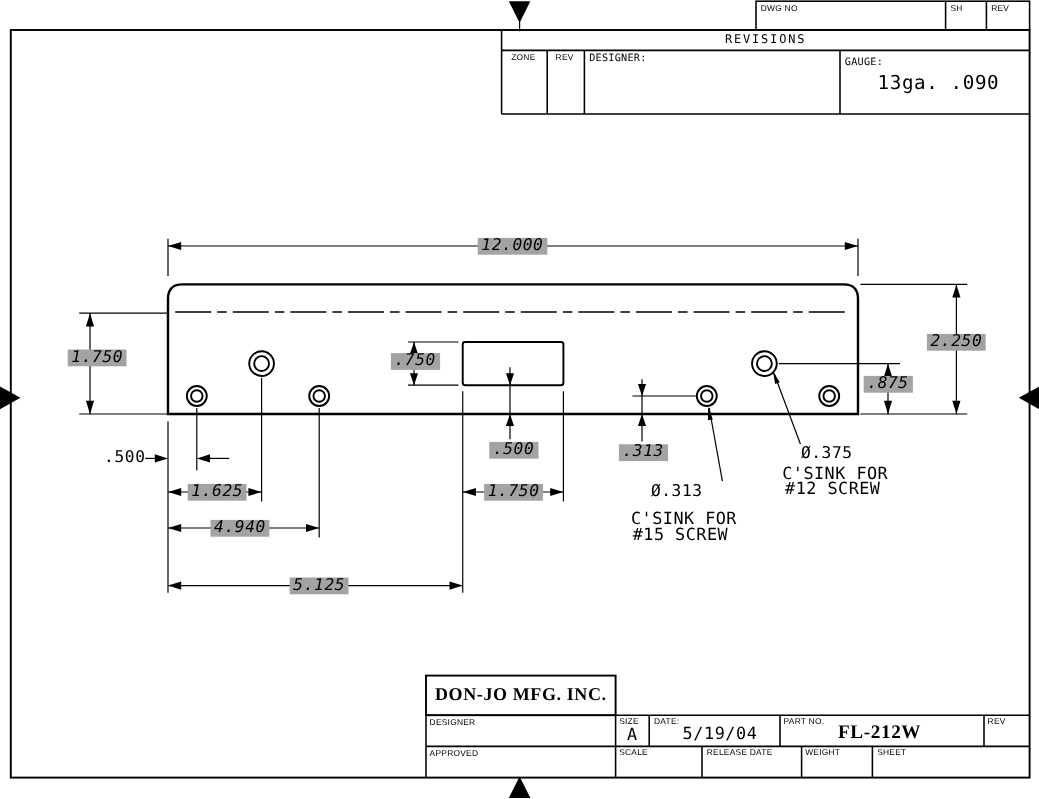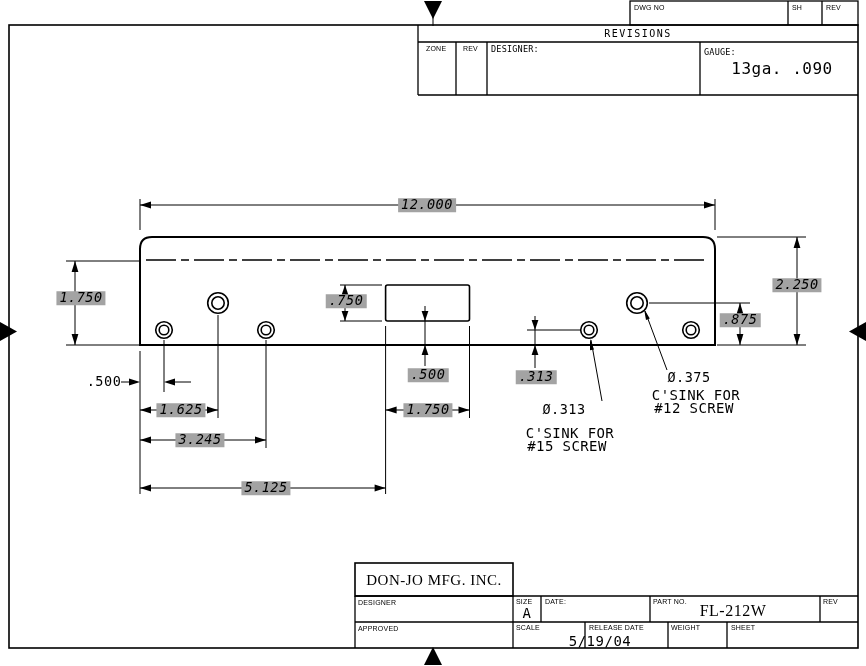--- a/index.html
+++ b/index.html
@@ -16,21 +16,21 @@
   .w16 { stroke-width:1.6; }
   .w2  { stroke-width:2; }
 
   .t { position:absolute; transform:translate(-50%,-50%); white-space:nowrap; line-height:1; z-index:2; }
   .dim { font-size:13.5px; letter-spacing:.5px; }
   .note { font-size:14px; letter-spacing:.4px; }
   .bg { background:#a3a3a3; padding:0 3px;font-style:italic; }
   .lbl { position:absolute; white-space:nowrap; line-height:1; z-index:2;
          font-family:"Liberation Sans", sans-serif; font-size:7px; letter-spacing:.2px; }
   .lbl-md { font-size:8.5px; font-family:"DejaVu Sans Mono", monospace; }
-  .serif { font-family:"Liberation Serif", serif; }
+  .serif { font-family:"Liberation Serif", serif;font-weight:bold; }
   .rev-title { font-size:10px; letter-spacing:1.5px; }
   .big { font-size:19px; letter-spacing:1px; }
   .med { font-size:16px; letter-spacing:.5px; }
   .val { font-size:14px; letter-spacing:.5px; }
   .company { font-size:15px; letter-spacing:.5px; }
   .partno { font-size:16px; letter-spacing:.5px; }
 </style>
 </head>
 <body>
 
@@ -222,38 +222,38 @@
 
 <span class="t dim bg" style="left:427px; top:205px;">12.000</span>
 <span class="t dim bg" style="left:81px; top:298px;">1.750</span>
 <span class="t dim bg" style="left:797px; top:285px;">2.250</span>
 <span class="t dim bg" style="left:740px; top:320px;">.875</span>
 <span class="t dim bg" style="left:346px; top:301px;">.750</span>
 <span class="t dim bg" style="left:428px; top:375px;">.500</span>
 <span class="t dim bg" style="left:536px; top:377px;text-align:right;">.313</span>
 <span class="t dim" style="left:104px; top:382px;">.500</span>
 <span class="t dim bg" style="left:181px; top:410px;text-align:right;">1.625</span>
-<span class="t dim bg" style="left:200px; top:440px;">3.245</span>
+<span class="t dim bg" style="left:200px; top:440px;">4.940</span>
 <span class="t dim bg" style="left:266px; top:488px;">5.125</span>
 <span class="t dim bg" style="left:428px; top:410px;">1.750</span>
 
 <span class="t dim" style="left:564px; top:410px;">Ø.313</span>
 <span class="t note" style="left:570px; top:433px;">C'SINK FOR</span>
 <span class="t note" style="left:567px; top:446px;">#15 SCREW</span>
 <span class="t dim" style="left:689px; top:378px;">Ø.375</span>
 <span class="t note" style="left:696px; top:395px;">C'SINK FOR</span>
 <span class="t note" style="left:694px; top:408px;">#12 SCREW</span>
 
 <span class="t serif company" style="left:434px; top:580px;">DON-JO MFG. INC.</span>
 <span class="lbl" style="left:358px; top:599px;">DESIGNER</span>
 <span class="lbl" style="left:358px; top:625px;">APPROVED</span>
 <span class="lbl" style="left:516px; top:598px;">SIZE</span>
 <span class="t val" style="left:527px; top:613px;">A</span>
 <span class="lbl" style="left:545px; top:598px;">DATE:</span>
-<span class="t val" style="left:600px; top:612px;margin-top:29px;">5/19/04</span>
+<span class="t val" style="left:600px; top:612px;">5/19/04</span>
 <span class="lbl" style="left:653px; top:598px;">PART NO.</span>
 <span class="t serif partno" style="left:733px; top:611px;">FL-212W</span>
 <span class="lbl" style="left:823px; top:598px;">REV</span>
 <span class="lbl" style="left:516px; top:624px;">SCALE</span>
 <span class="lbl" style="left:589px; top:624px;">RELEASE DATE</span>
 <span class="lbl" style="left:671px; top:624px;">WEIGHT</span>
 <span class="lbl" style="left:731px; top:624px;">SHEET</span>
 
 </div>
 

